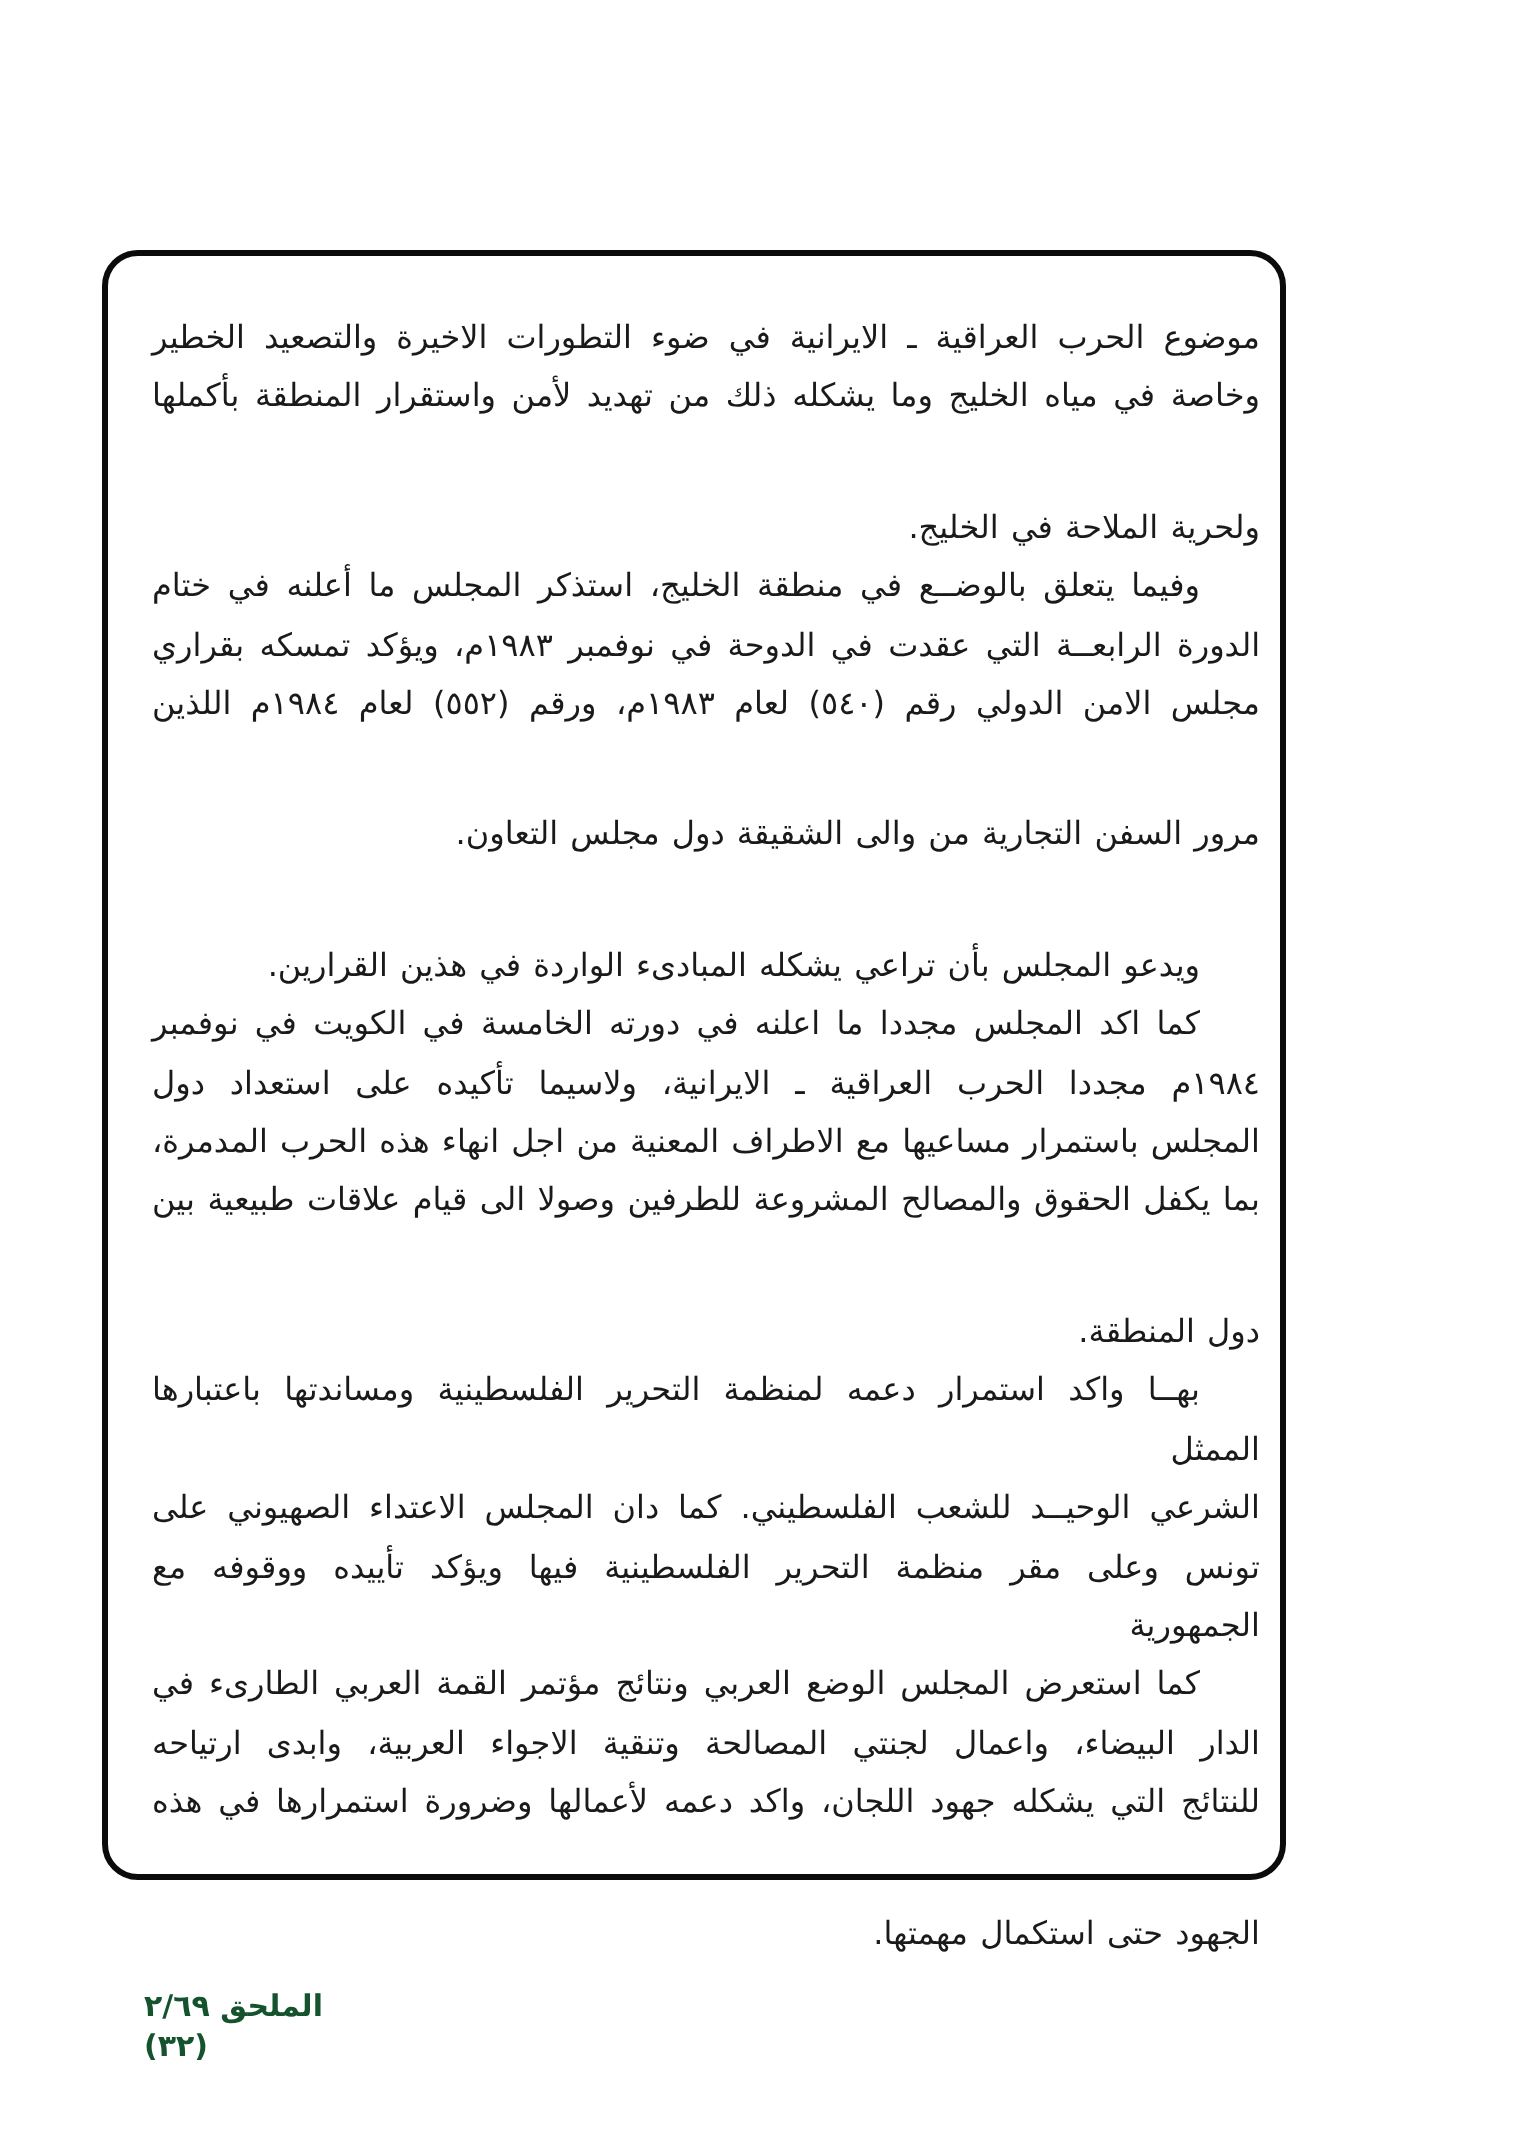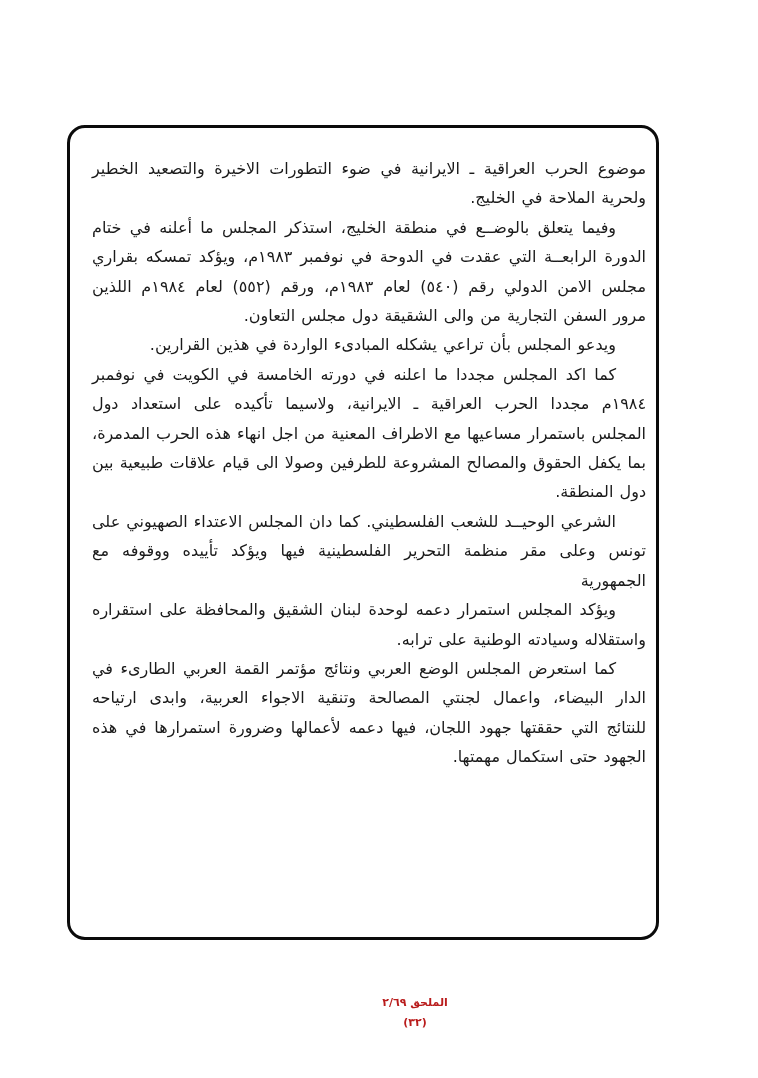--- a/index.html
+++ b/index.html
@@ -11,21 +11,21 @@
   .page {
     position: relative;
     width: 758px;
     height: 1078px;
     background: #ffffff;
     overflow: hidden;
     color: #141414;
   }
   .frame {
     position: absolute;
-    left: 67px;
+    left: 51px;
     top: 125px;
     width: 592px;
     height: 815px;
     box-sizing: border-box;
     border: 3px solid #0b0b0b;
     border-radius: 18px;
     padding: 26px 10px 0 22px;
     direction: rtl;
   }
   .para {
@@ -36,75 +36,74 @@
     direction: rtl;
   }
   .line {
     text-align: justify;
     text-align-last: justify;
     white-space: normal;
     word-spacing: 1px;
   }
   .line.last {
     text-align-last: right;
+    margin-top: 36px;
   }
   .para.indent .line:first-child {
     text-indent: 30px;
   }
   .footer {
     position: absolute;
     left: 72px;
     right: 0;
     top: 993px;
-    text-align: center;
+    text-align: left;
     direction: rtl;
     font-weight: bold;
-    font-size: 11px;
+    font-size: 15px;
     line-height: 20px;
-    color: #b91c1c;
+    color: #14532d;
   }
 </style>
 </head>
 <body>
 
 <div class="page">
 
   <div class="frame">
     <div class="para">
         <div class="line">موضوع الحرب العراقية ـ الايرانية في ضوء التطورات الاخيرة والتصعيد الخطير</div>
+        <div class="line">وخاصة في مياه الخليج وما يشكله ذلك من تهديد لأمن واستقرار المنطقة بأكملها</div>
         <div class="line last">ولحرية الملاحة في الخليج.</div>
       </div>
     <div class="para indent">
         <div class="line">وفيما يتعلق بالوضــع في منطقة الخليج، استذكر المجلس ما أعلنه في ختام</div>
         <div class="line">الدورة الرابعــة التي عقدت في الدوحة في نوفمبر ١٩٨٣م، ويؤكد تمسكه بقراري</div>
         <div class="line">مجلس الامن الدولي رقم (٥٤٠) لعام ١٩٨٣م، ورقم (٥٥٢) لعام ١٩٨٤م اللذين</div>
         <div class="line last">مرور السفن التجارية من والى الشقيقة دول مجلس التعاون.</div>
       </div>
     <div class="para indent">
         <div class="line last">ويدعو المجلس بأن تراعي يشكله المبادىء الواردة في هذين القرارين.</div>
       </div>
     <div class="para indent">
         <div class="line">كما اكد المجلس مجددا ما اعلنه في دورته الخامسة في الكويت في نوفمبر</div>
         <div class="line">١٩٨٤م مجددا الحرب العراقية ـ الايرانية، ولاسيما تأكيده على استعداد دول</div>
         <div class="line">المجلس باستمرار مساعيها مع الاطراف المعنية من اجل انهاء هذه الحرب المدمرة،</div>
         <div class="line">بما يكفل الحقوق والمصالح المشروعة للطرفين وصولا الى قيام علاقات طبيعية بين</div>
         <div class="line last">دول المنطقة.</div>
       </div>
     <div class="para indent">
+        <div class="line">بهــا واكد استمرار دعمه لمنظمة التحرير الفلسطينية ومساندتها باعتبارها الممثل</div>
         <div class="line">الشرعي الوحيــد للشعب الفلسطيني. كما دان المجلس الاعتداء الصهيوني على</div>
         <div class="line">تونس وعلى مقر منظمة التحرير الفلسطينية فيها ويؤكد تأييده ووقوفه مع الجمهورية</div>
       </div>
     <div class="para indent">
-        <div class="line">ويؤكد المجلس استمرار دعمه لوحدة لبنان الشقيق والمحافظة على استقراره</div>
-        <div class="line last">واستقلاله وسيادته الوطنية على ترابه.</div>
-      </div>
-    <div class="para indent">
         <div class="line">كما استعرض المجلس الوضع العربي ونتائج مؤتمر القمة العربي الطارىء في</div>
         <div class="line">الدار البيضاء، واعمال لجنتي المصالحة وتنقية الاجواء العربية، وابدى ارتياحه</div>
-        <div class="line">للنتائج التي حققتها جهود اللجان، فيها دعمه لأعمالها وضرورة استمرارها في هذه</div>
+        <div class="line">للنتائج التي يشكله جهود اللجان، واكد دعمه لأعمالها وضرورة استمرارها في هذه</div>
         <div class="line last">الجهود حتى استكمال مهمتها.</div>
       </div>
   </div>
 
   <div class="footer">
     <div>الملحق ٢/٦٩</div>
     <div>(٣٢)</div>
   </div>
 
 </div>

